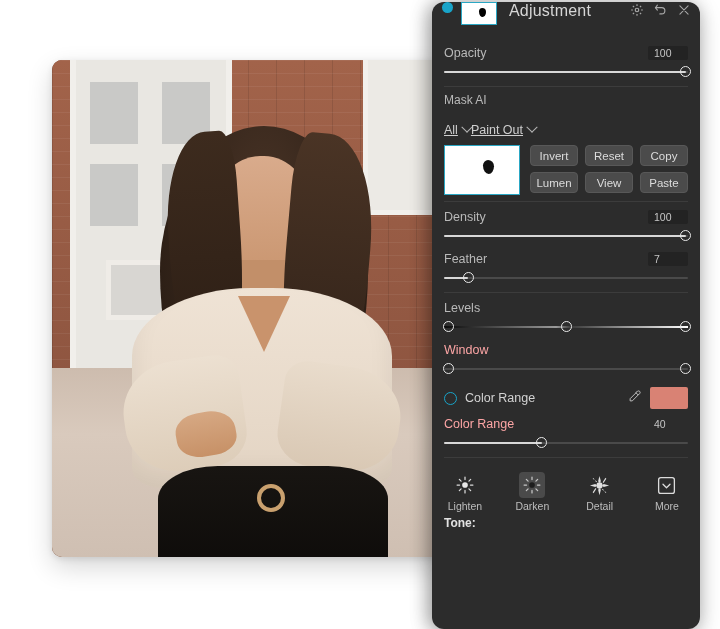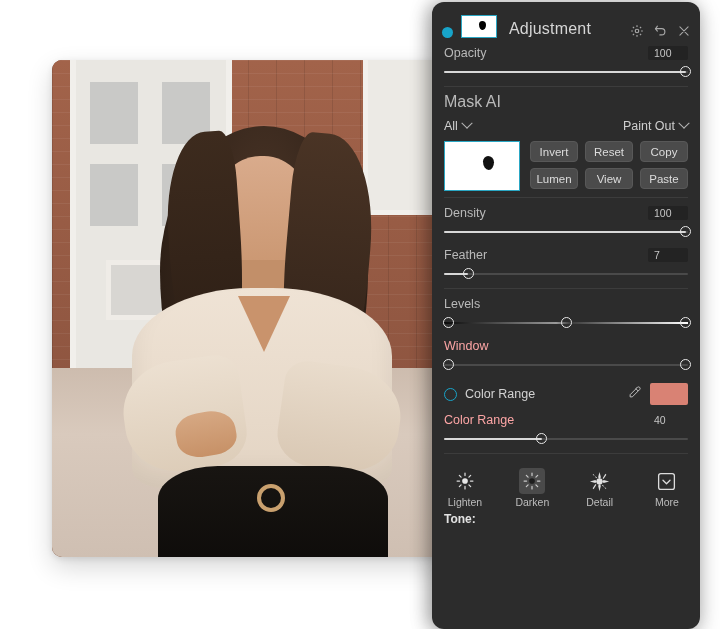--- a/index.html
+++ b/index.html
@@ -142,21 +142,21 @@
     left:432px; top:2px;
     width:268px; height:627px;
     background:#2c2c2c;
     border-radius:12px;
     box-shadow: -4px 0 18px rgba(0,0,0,0.28), 0 6px 22px rgba(0,0,0,0.22);
     overflow:hidden;
     color:#cfcfcf;
   }
   .panel-header {
     height:36px;
-    display:flex; align-items:flex-end;
+    display:flex; align-items:flex-start;
     padding:0 9px 0 10px;
     gap:8px;
   }
   .dot {
     width:11px; height:11px; border-radius:50%;
     background:#18a4c9; flex:0 0 auto;
   }
   .mask-chip {
     width:36px; height:23px;
     background:#ffffff;
@@ -209,24 +209,24 @@
     width:11px; height:11px; margin-left:-5.5px;
     border:1.5px solid #e8e8e8; border-radius:50%;
     background:transparent;
   }
   .grad-track {
     position:absolute; left:0; right:0; top:7px; height:2px;
     background:linear-gradient(to right,#0a0a0a,#9a9a9a 46%,#3a3a3a 52%,#ffffff);
   }
 
   
-  .maskai-title { font-size:16px; color:#b9b9b9; margin-top:2px; }
+  .maskai-title { font-size:12px; color:#b9b9b9; margin-top:2px; }
   .dd-row {
-    display:flex; align-items:center; justify-content:space-between;
-    margin-top:8px; font-size:12.5px; color:#cfcfcf;
+    display:flex; align-items:center; 
+    margin-top:16px; font-size:12.5px; color:#cfcfcf;text-decoration:underline;
   }
   .dd { display:flex; align-items:center; gap:5px; cursor:default; }
   .chev { width:8px; height:8px; border-right:1.4px solid #b5b5b5; border-bottom:1.4px solid #b5b5b5; transform:rotate(45deg) translate(-2px,-2px); }
 
   .mask-block { display:flex; gap:10px; margin-top:8px; }
   .mask-thumb {
     width:76px; height:50px; background:#fff;
     border:1.5px solid #2aa7c4; position:relative; flex:0 0 auto;
   }
   .mask-thumb .blob2 {

